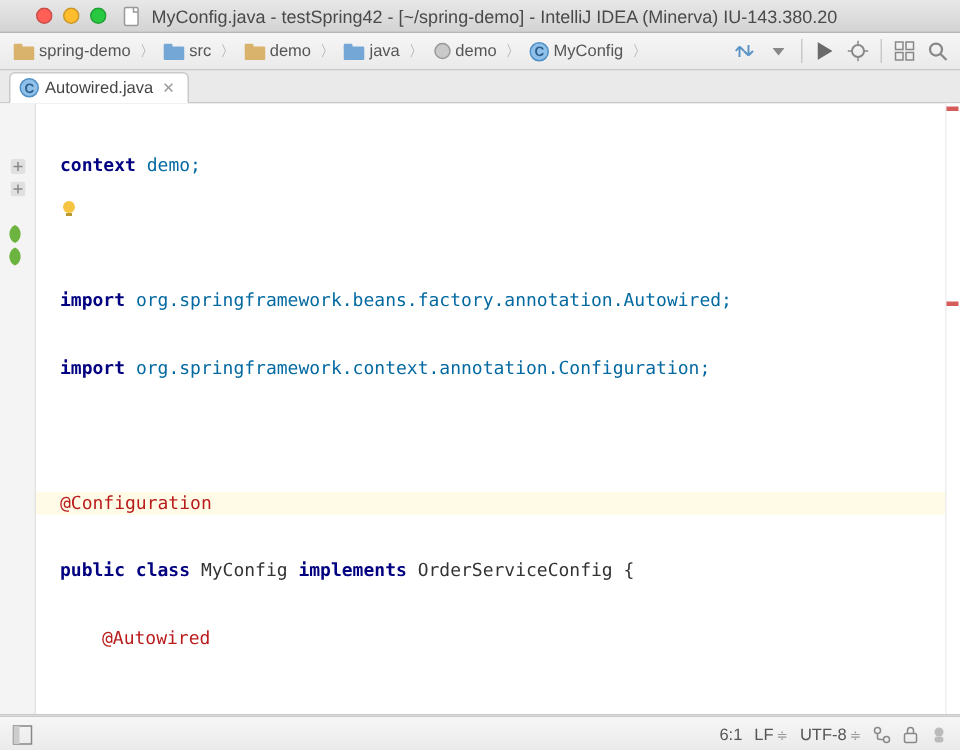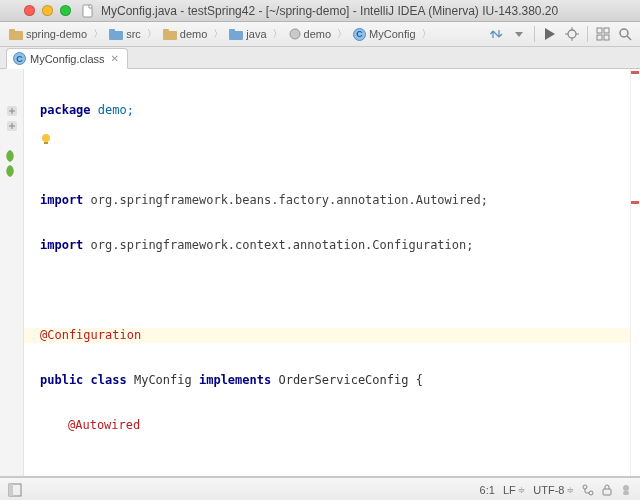--- a/index.html
+++ b/index.html
@@ -23,21 +23,21 @@
   .tabbar { height: 22px; background: #eaeaea; border-bottom: 1px solid #c9c9c9; display: flex; align-items: flex-end; padding-left:6px; }
   .tab { height: 21px; background: #fff; border: 1px solid #c9c9c9; border-bottom: 1px solid #fff; border-radius: 4px 4px 0 0; padding: 2px 6px; display:flex; align-items:center; gap:4px; font-size:11px; color:#444; position:relative; top:1px;}
   .tab .close { color:#999; font-size:10px; padding:0 2px; border-radius:2px; }
 
   .editor-wrap { position:relative; height: 408px; background:#fff; border-bottom:1px solid #c9c9c9; }
   .gutter { position:absolute; left:0; top:0; width:24px; height:100%; background:#f4f4f4; border-right:1px solid #e4e4e4; }
   .code { position:absolute; left:24px; right:0; top:4px; font-family: Menlo, Consolas, monospace; font-size:12px; line-height:15px; color:#333; white-space:pre; }
   .code .line { padding-left: 16px; height:15px; }
   .kw { color:#000080; font-weight:bold; }
   .pkg { color:#0369a1; }
-  .qual { color:#404040; }
+  .qual { color:#0369a1; }
   .ann { color:#b91c1c; }
   .fld { color:#660E7A; }
   .err { text-decoration: underline wavy #d65c5c; }
   .hl-line { background:#fffbe6; }
   .gutter-icon { position:absolute; left:4px; width:16px; height:15px; display:flex; align-items:center; justify-content:center; }
   .err-stripe { position:absolute; right:0; width:10px; height:100%; background:#fff; border-left:1px solid #eee;}
   .err-mark { position:absolute; right:1px; width:8px; height:3px; }
 
   .statusbar { height:24px; background: linear-gradient(#f6f6f6,#eaeaea); border-top:1px solid #c9c9c9; display:flex; align-items:center; justify-content:space-between; padding:0 8px; font-size:11px; color:#555; }
   .status-left, .status-right { display:flex; align-items:center; gap:8px; }
@@ -170,21 +170,21 @@
           <circle cx="6" cy="6" r="4" stroke="#888" fill="none" stroke-width="1.5"></circle>
           <line x1="9" y1="9" x2="13" y2="13" stroke="#888" stroke-width="1.5"></line>
         </svg>
       </div>
   </div>
 </div>
 
 <div class="tabbar">
   <div class="tab">
     <span class="c-circle c-blue">C</span>
-    <span>MyConfig.class</span>
+    <span>Autowired.java</span>
     <span class="close">✕</span>
   </div>
 </div>
 
 <div class="editor-wrap">
   <div class="gutter"></div>
 
   <span class="gutter-icon" style="top:34px">
       <svg width="10" height="10">
         <rect width="10" height="10" rx="2" fill="#e0e0e0"></rect>
@@ -208,21 +208,21 @@
         <path d="M7 1 C2 3 2 11 7 13 C12 11 12 3 7 1 Z" fill="#6db33f"></path>
       </svg>
     </span>
   <span class="gutter-icon" style="top:94px;left:2px">
       <svg width="14" height="14">
         <path d="M7 1 C2 3 2 11 7 13 C12 11 12 3 7 1 Z" fill="#6db33f"></path>
       </svg>
     </span>
 
   <div class="code">
-    <div class="line"><span class="kw">package</span><span class="pkg"> demo;</span></div>
+    <div class="line"><span class="kw">context</span><span class="pkg"> demo;</span></div>
     <div class="line"></div>
     <div class="line"><span class="kw">import</span><span class="qual"> org.springframework.beans.factory.annotation.Autowired;</span></div>
     <div class="line"><span class="kw">import</span><span class="qual"> org.springframework.context.annotation.Configuration;</span></div>
     <div class="line"></div>
     <div class="line hl-line"><span class="ann">@Configuration</span></div>
     <div class="line"><span class="kw">public class</span><span> MyConfig </span><span class="kw">implements</span><span> OrderServiceConfig {</span></div>
     <div class="line" style="padding-left:44px"><span class="ann">@Autowired</span></div>
     
   </div>
 

